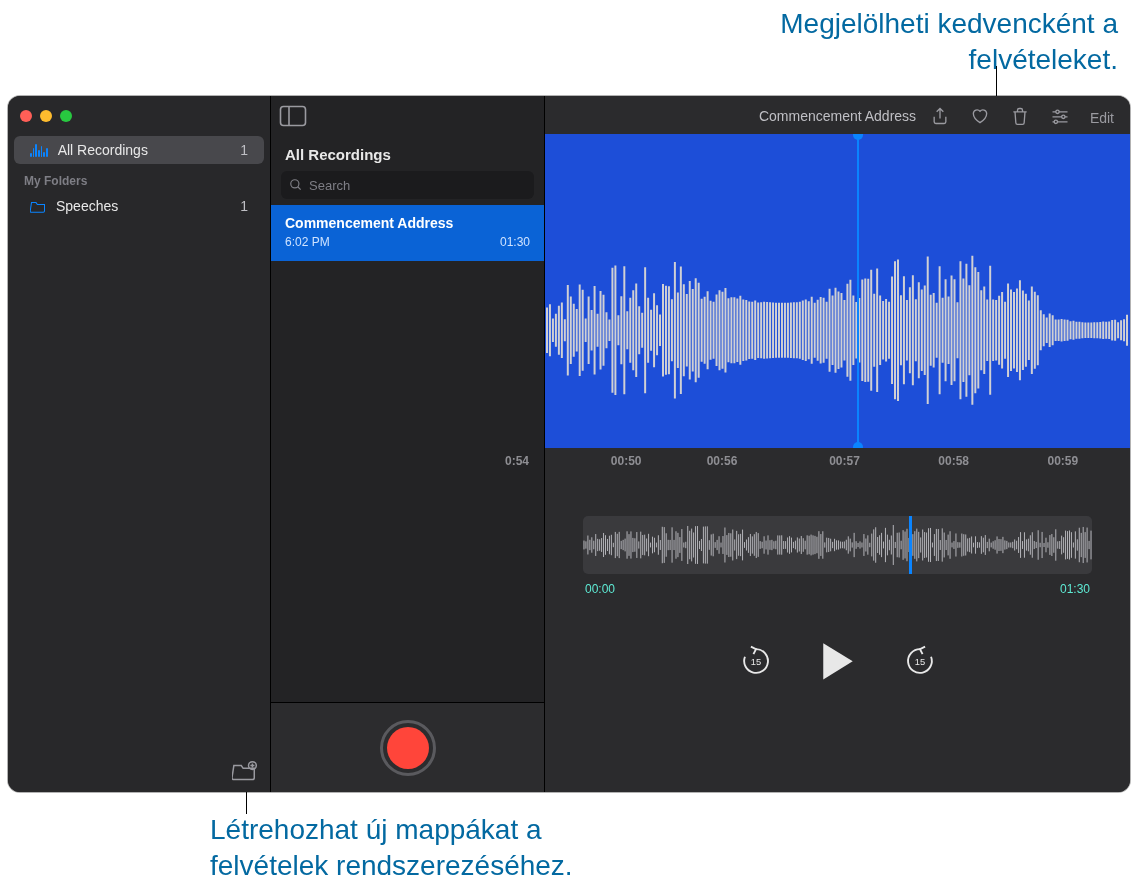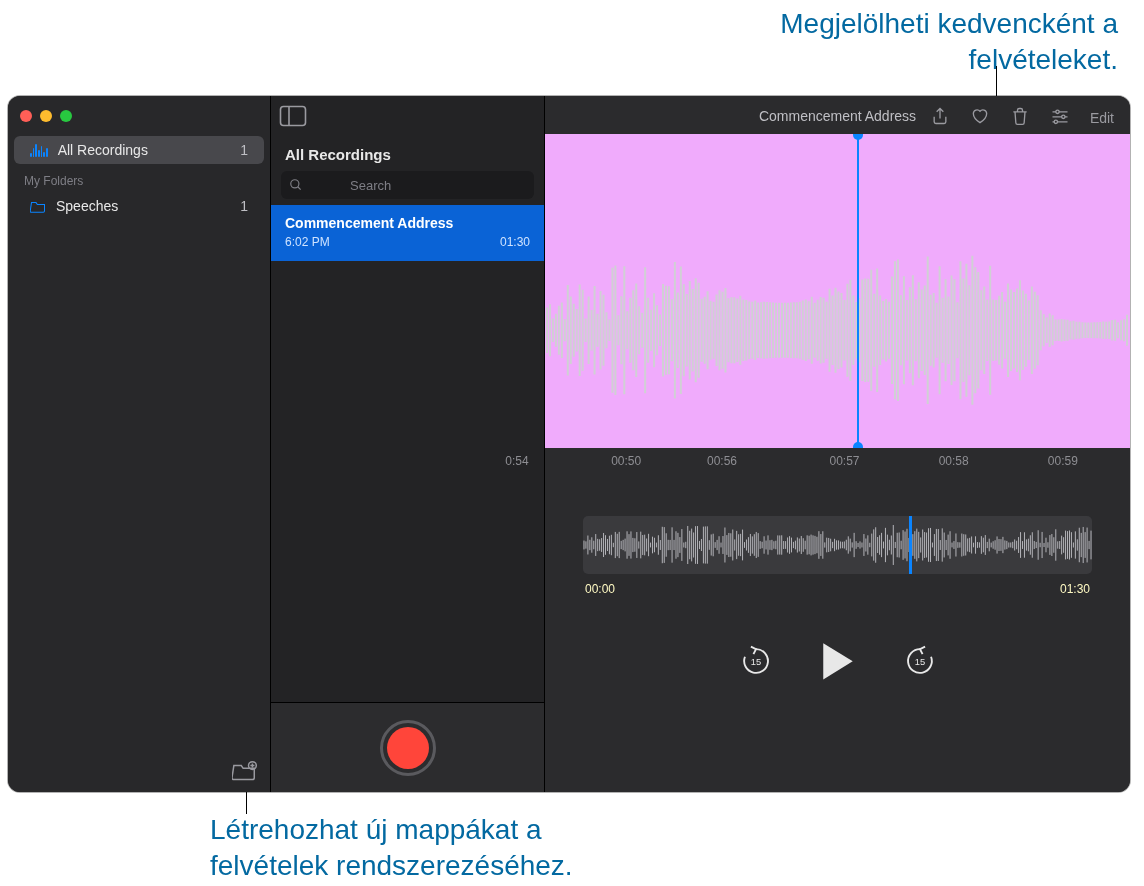--- a/index.html
+++ b/index.html
@@ -48,21 +48,21 @@
   }
   .tl { width: 12px; height: 12px; border-radius: 50%; }
   .tl.red { background:#ff5f57; } .tl.yellow{background:#febc2e;} .tl.green{background:#28c840;}
   .side-item {
     display:flex; align-items:center; gap:10px;
     padding:6px 16px; color:#e8e8e8; font-size:14px;
     border-radius:6px; margin:0 6px 2px;
   }
   .side-item.active { background:#48484c; }
   .side-item .badge { margin-left:auto; color:#bfbfc4; }
-  .side-header { color:#7e7e85; font-size:12px; padding:8px 16px 4px; font-weight:400; }
+  .side-header { color:#7e7e85; font-size:12px; padding:8px 16px 4px; font-weight:700; }
   .icon-wave { display:inline-flex; align-items:flex-end; gap:1.2px; height:13px;}
   .icon-wave span { width:1.5px; background:#0a84ff; border-radius:1px;}
   .icon-folder { width:16px; height:13px; }
   .sidebar-footer { margin-top:auto; display:flex; justify-content:flex-end; padding:8px 12px 10px;}
   .new-folder-btn { width:26px; height:22px; color:#9a9aa0; position:relative;}
   
   .listcol {
     width: 275px;
     background:#232325;
     display:flex; flex-direction:column;
@@ -74,21 +74,21 @@
   .list-title { color:#e8e8e8; font-weight:700; font-size:15px; padding:10px 14px 8px;}
   .search {
     margin:0 10px 6px; height:28px;
     background:#1b1b1d; border-radius:6px;
     display:flex; align-items:center; gap:6px; padding:0 8px;
     color:#7e7e85; font-size:13px;
   }
   .search svg { width:14px; height:14px; flex:0 0 14px; }
   .search input {
     background:transparent; border:0; outline:0; color:#bef264;
-    font-size:13px; flex:1;margin-left:41px;
+    font-size:13px; flex:1;
   }
   .search input::placeholder{ color:#7e7e85;}
   .rec-item { padding:10px 14px 12px; }
   .rec-item.selected { background:#0a63d6; }
   .rec-item.selected .rec-title { color:#fff; font-weight:700;}
   .rec-title { color:#e8e8e8; font-size:14px; }
   .rec-meta { display:flex; justify-content:space-between; color:#e8e8e8; font-size:12px; margin-top:4px;}
   .rec-item.selected .rec-meta { color:#cfe3ff;}
   .listcol-footer {
     position:absolute; left:0; right:0; bottom:0;
@@ -101,21 +101,21 @@
     border:3px solid #5a5a5e; display:flex; align-items:center; justify-content:center;
   }
   .record-btn .core { width:42px; height:42px; border-radius:50%; background:#ff453a; }
   
   .main { flex:1; background:#2b2b2d; display:flex; flex-direction:column; position:relative;}
   .topbar { height:40px; display:flex; align-items:center; padding:0 16px; gap:18px;}
   .topbar-title { position:absolute; left:0; right:0; text-align:center; color:#bfbfc4; font-size:14px; pointer-events:none;}
   .topbar-actions { margin-left:auto; display:flex; gap:20px; align-items:flex-end;}
   .top-icon { color:#9a9aa0; width:20px; height:20px; display:flex; align-items:center; justify-content:center;}
   .edit-btn { color:#9a9aa0; font-size:14px; }
-  .wave-area { background:#f0abfc; position:relative; margin-top:-2px; }
+  .wave-area { background:#1d4ed8; position:relative; margin-top:-2px;font-weight:bold; }
   .wave-zoom { height:314px; position:relative; overflow:hidden;}
   .wave-zoom svg { position:absolute; inset:0; width:100%; height:100%;}
   .playhead { position:absolute; top:0; bottom:0; width:2px; background:#0a84ff;}
   .playhead::before, .playhead::after {
     content:""; position:absolute; left:50%; transform:translateX(-50%);
     width:10px; height:10px; background:#0a84ff; border-radius:50%;
   }
   .playhead::before{ top:-4px;} .playhead::after{ bottom:-4px;}
   .ruler {
     height:38px; background:#2b2b2d;
@@ -123,21 +123,21 @@
     position:relative;
   }
   .ruler .tick { position:absolute; top:6px; transform:translateX(-50%);}
   .mini-wrap { padding:30px 38px 0;}
   .mini {
     height:58px; background:#3a3a3d; border-radius:5px;
     position:relative; overflow:hidden;
   }
   .mini svg{ position:absolute; inset:0; width:100%; height:100%;}
   .mini .mini-playhead { position:absolute; top:-4px; bottom:-4px; width:3px; background:#0a84ff; border-radius:2px;}
-  .mini-labels { display:flex; justify-content:space-between; color:#fef9c3; font-size:12px; padding:8px 2px 0;}
+  .mini-labels { display:flex; justify-content:space-between; color:#5eead4; font-size:12px; padding:8px 2px 0;}
   .timecode { text-align:center; color:#e8e8e8; font-weight:700; font-size:36px; font-variant-numeric:tabular-nums; margin-top:26px;}
   .controls { display:flex; gap:48px; align-items:center; justify-content:center; margin-top:46px;}
   .ctrl { color:#e8e8e8; display:flex; align-items:center; justify-content:flex-end;}
   .skip { width:34px; height:34px;}
   .play { width:34px; height:38px;}
 </style>
 </head>
 <body>
 
 <div class="callout" style="top:6px; right:26px; width:430px; text-align:right;">Megjelölheti kedvencként a felvételeket.</div>

